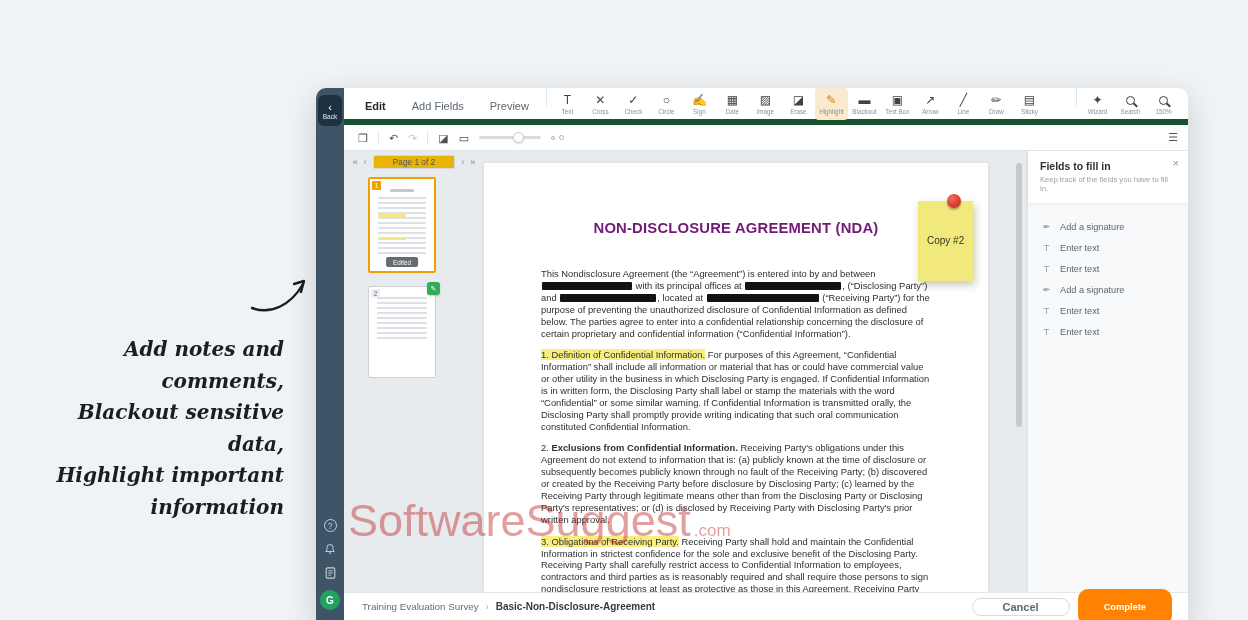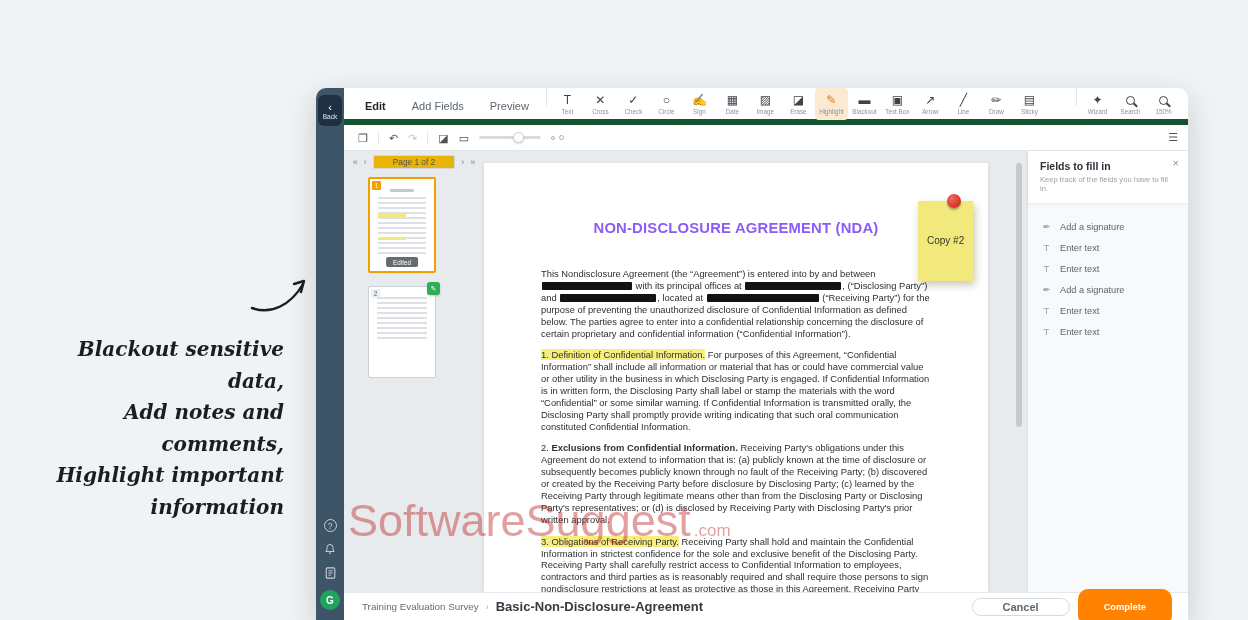--- a/index.html
+++ b/index.html
@@ -78,21 +78,21 @@
   .mini-lines{height:calc(100% - 8px);background:repeating-linear-gradient(to bottom,#dde1e5 0 2px,transparent 2px 5px)}
   .mini-hl{position:absolute;left:0;width:58%;height:3px;background:#f3e97f}
   .edited-badge{position:absolute;bottom:4px;left:50%;transform:translateX(-50%);background:#646b71;color:#fff;
     font-size:6.3px;padding:1.5px 7px;border-radius:2px;white-space:nowrap}
   .green-badge{position:absolute;top:-5px;right:-5px;width:13px;height:13px;background:#2fae56;border-radius:3px;color:#fff;
     font-size:7px;display:flex;align-items:center;justify-content:center;box-shadow:0 1px 2px rgba(0,0,0,.2)}
 
   
   .doc-page{position:absolute;left:140px;top:12px;width:504px;height:429px;background:#fff;
     box-shadow:0 1px 4px rgba(30,40,50,.12);overflow:hidden}
-  .doc-title{margin-top:57px;text-align:center;font-size:14.8px;font-weight:700;color:#8b5cf6;letter-spacing:.2px}
+  .doc-title{margin-top:57px;text-align:center;font-size:14.8px;font-weight:700;color:#701a75;letter-spacing:.2px}
   .doc-body{margin:32px 57px 0;font-size:9.4px;line-height:11.95px;color:#2e2f31}
   .doc-body p{margin-bottom:9.5px}
   .hl{background:#f8ee7e}
   .b{font-weight:700}
   .redact{display:inline-block;height:8px;background:#131313;border-radius:1px;vertical-align:middle;margin:0 1px}
 
   .sticky-note{position:absolute;right:15px;top:38px;width:55px;height:80px;background:#f2e97c;
     box-shadow:2px 4px 8px rgba(60,55,0,.28);cursor:pointer}
   .pin{position:absolute;top:-7px;left:29px;width:14px;height:14px;border-radius:50%;
     background:radial-gradient(circle at 35% 30%,#f2695c,#c11d12);box-shadow:0 2px 2px rgba(0,0,0,.3)}
@@ -113,34 +113,34 @@
 
   .watermark{position:absolute;left:4px;top:344px;font-weight:400;font-size:45px;color:#b91c1c;opacity:.42;
     white-space:nowrap;pointer-events:none;z-index:5}
   .wm-suffix{font-size:17px;margin-left:3px}
 
   
   .footer{position:absolute;left:0;right:0;bottom:0;height:28px;background:#fff;border-top:1px solid #e5e8ea;
     display:flex;align-items:center;padding:0 16px 0 18px}
   .crumb1{font-size:9.8px;color:#646d76}
   .csep{font-size:9px;color:#9aa1a8;margin:0 7px}
-  .crumb2{font-size:13px;font-weight:700;color:#343b42}
+  .crumb2{font-size:10px;font-weight:700;color:#343b42}
   .btn-cancel{height:18px;padding:0 30px;border:1px solid #d6dadd;border-radius:10px;background:#fff;font-size:11px;
     color:#5d6771;display:flex;align-items:center;font-weight:600;cursor:pointer}
   .btn-complete{height:18px;padding:18px 26px;border-radius:10px;background:#ff8200;font-size:9.3px;color:#fff;font-weight:700;
     display:flex;align-items:center;margin-left:8px;cursor:pointer}
 </style>
 </head>
 <body>
 
 <div class="stage">
 
   <div class="ann-text" id="ann-lines">
+      <div>Add notes and comments,</div>
       <div>Blackout sensitive data,</div>
-      <div>Add notes and comments,</div>
       <div>Highlight important</div>
       <div>information</div>
     </div>
   <svg class="ann-arrow" viewBox="0 0 66 46">
     <path d="M5 36 C24 43 44 33 56 12" fill="none" stroke="#1d1d1f" stroke-width="2.4" stroke-linecap="round"></path>
     <path d="M47 12 L57 9 L54 20" fill="none" stroke="#1d1d1f" stroke-width="2.4" stroke-linecap="round" stroke-linejoin="round"></path>
   </svg>
 
   <div class="app">
 

